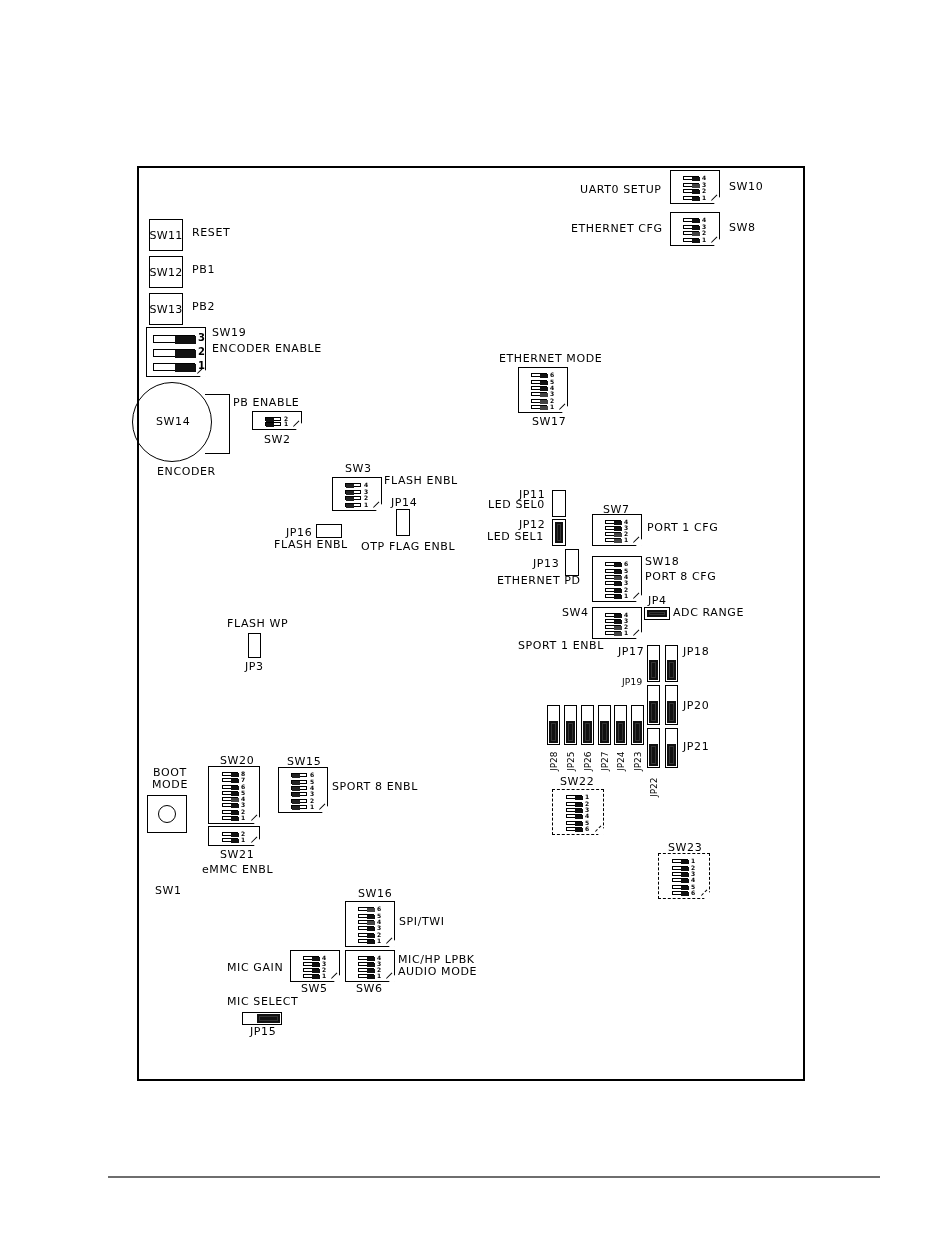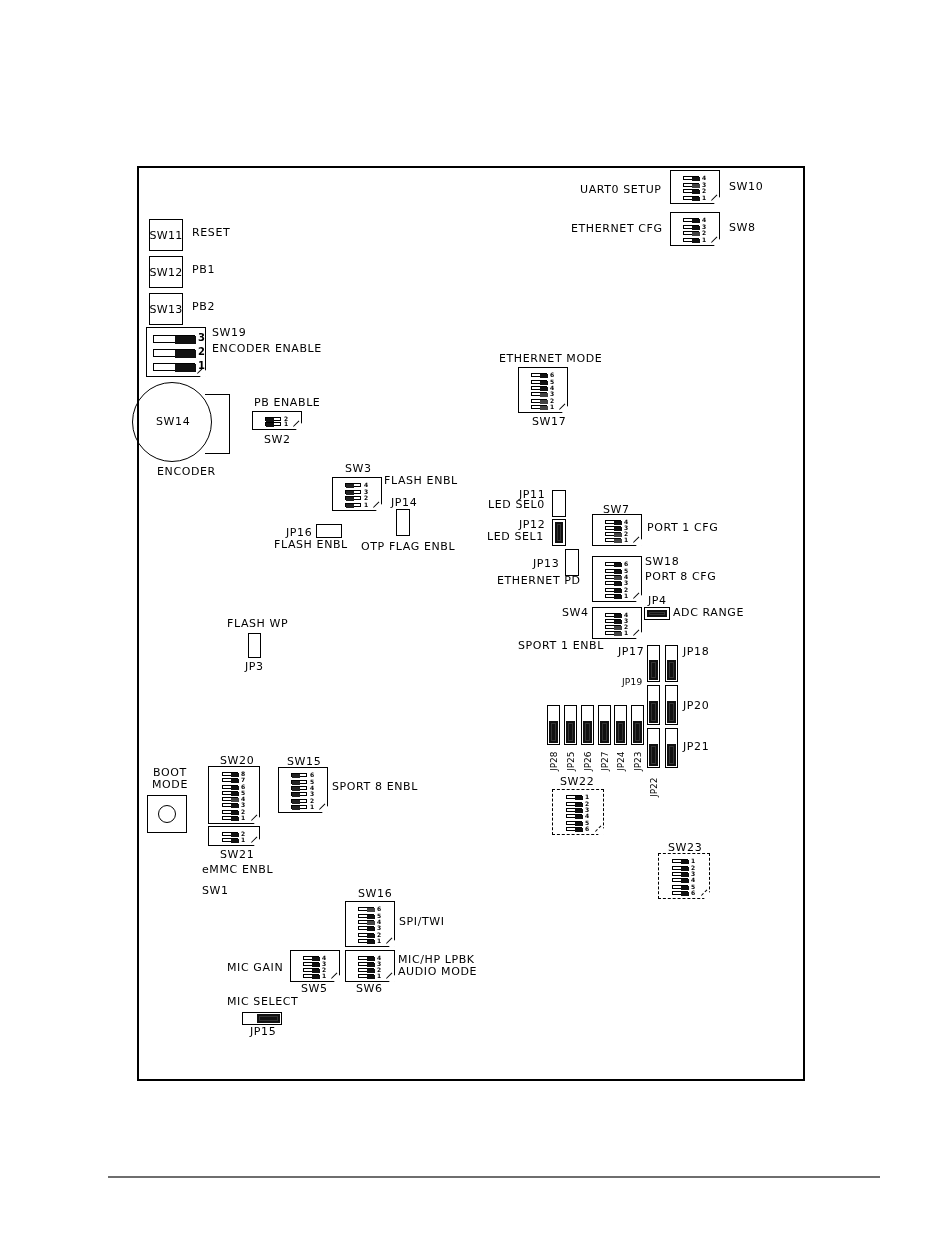--- a/index.html
+++ b/index.html
@@ -40,21 +40,21 @@
 <div class="pb" style="left: 149px; top: 293px; width: 34px; height: 32px;">SW13</div>
 <div class="lbl" style="left: 192px; top: 301px;">PB2</div>
 <div class="circle" style="left: 132px; top: 382px; width: 80px; height: 80px;"></div>
 <div style="position: absolute; left: 205px; top: 394px; width: 25px; height: 60px; border-top: 1.3px solid rgb(0, 0, 0); border-right: 1.3px solid rgb(0, 0, 0); border-bottom: 1.3px solid rgb(0, 0, 0); box-sizing: border-box;"></div>
 <div class="lbl" style="left: 156px; top: 416px;">SW14</div>
 <div class="lbl" style="left: 157px; top: 466px;">ENCODER</div>
 <div class="lbl" style="left: 153px; top: 767px;">BOOT</div>
 <div class="lbl" style="left: 152px; top: 779px;">MODE</div>
 <div class="pb" style="left: 147px; top: 795px; width: 40px; height: 38px;"></div>
 <div class="circle" style="left: 158px; top: 805px; width: 18px; height: 18px;"></div>
-<div class="lbl" style="left: 155px; top: 885px; margin-left: 47px;">SW1</div>
+<div class="lbl" style="left: 155px; top: 885px;">SW1</div>
 <div class="dip" style="left: 670px; top: 170px; width: 50px; height: 34px;">
     <div class="corner"></div>
     <div class="sw-row" style="left: 12px; top: 5.25px;">
       <div class="sw-body" style="width: 16px; height: 4px;">
         <div class="sw-knob" style="width: 8px; height: 4px; left: 8px;"></div>
       </div>
       <div class="sw-num" style="left: 19px;">4</div>
     </div>
     <div class="sw-row" style="left: 12px; top: 11.75px;">
       <div class="sw-body" style="width: 16px; height: 4px;">
@@ -138,21 +138,21 @@
       <div class="sw-num" style="left: 19px;">2</div>
     </div>
     <div class="sw-row" style="left: 12px; top: 10.25px;">
       <div class="sw-body" style="width: 16px; height: 4px;">
         <div class="sw-knob" style="width: 8px; height: 4px; left: 0px;"></div>
       </div>
       <div class="sw-num" style="left: 19px;">1</div>
     </div>
   </div>
 <div class="lbl" style="left: 264px; top: 434px;">SW2</div>
-<div class="lbl" style="left: 254px; top: 397px;">PB ENABLE</div>
+<div class="lbl" style="left: 233px; top: 397px;">PB ENABLE</div>
 <div class="dip" style="left: 518px; top: 367px; width: 50px; height: 46px;">
     <div class="corner"></div>
     <div class="sw-row" style="left: 12px; top: 5.16667px;">
       <div class="sw-body" style="width: 16px; height: 4px;">
         <div class="sw-knob" style="width: 8px; height: 4px; left: 8px;"></div>
       </div>
       <div class="sw-num" style="left: 19px;">6</div>
     </div>
     <div class="sw-row" style="left: 12px; top: 11.5px;">
       <div class="sw-body" style="width: 16px; height: 4px;">

